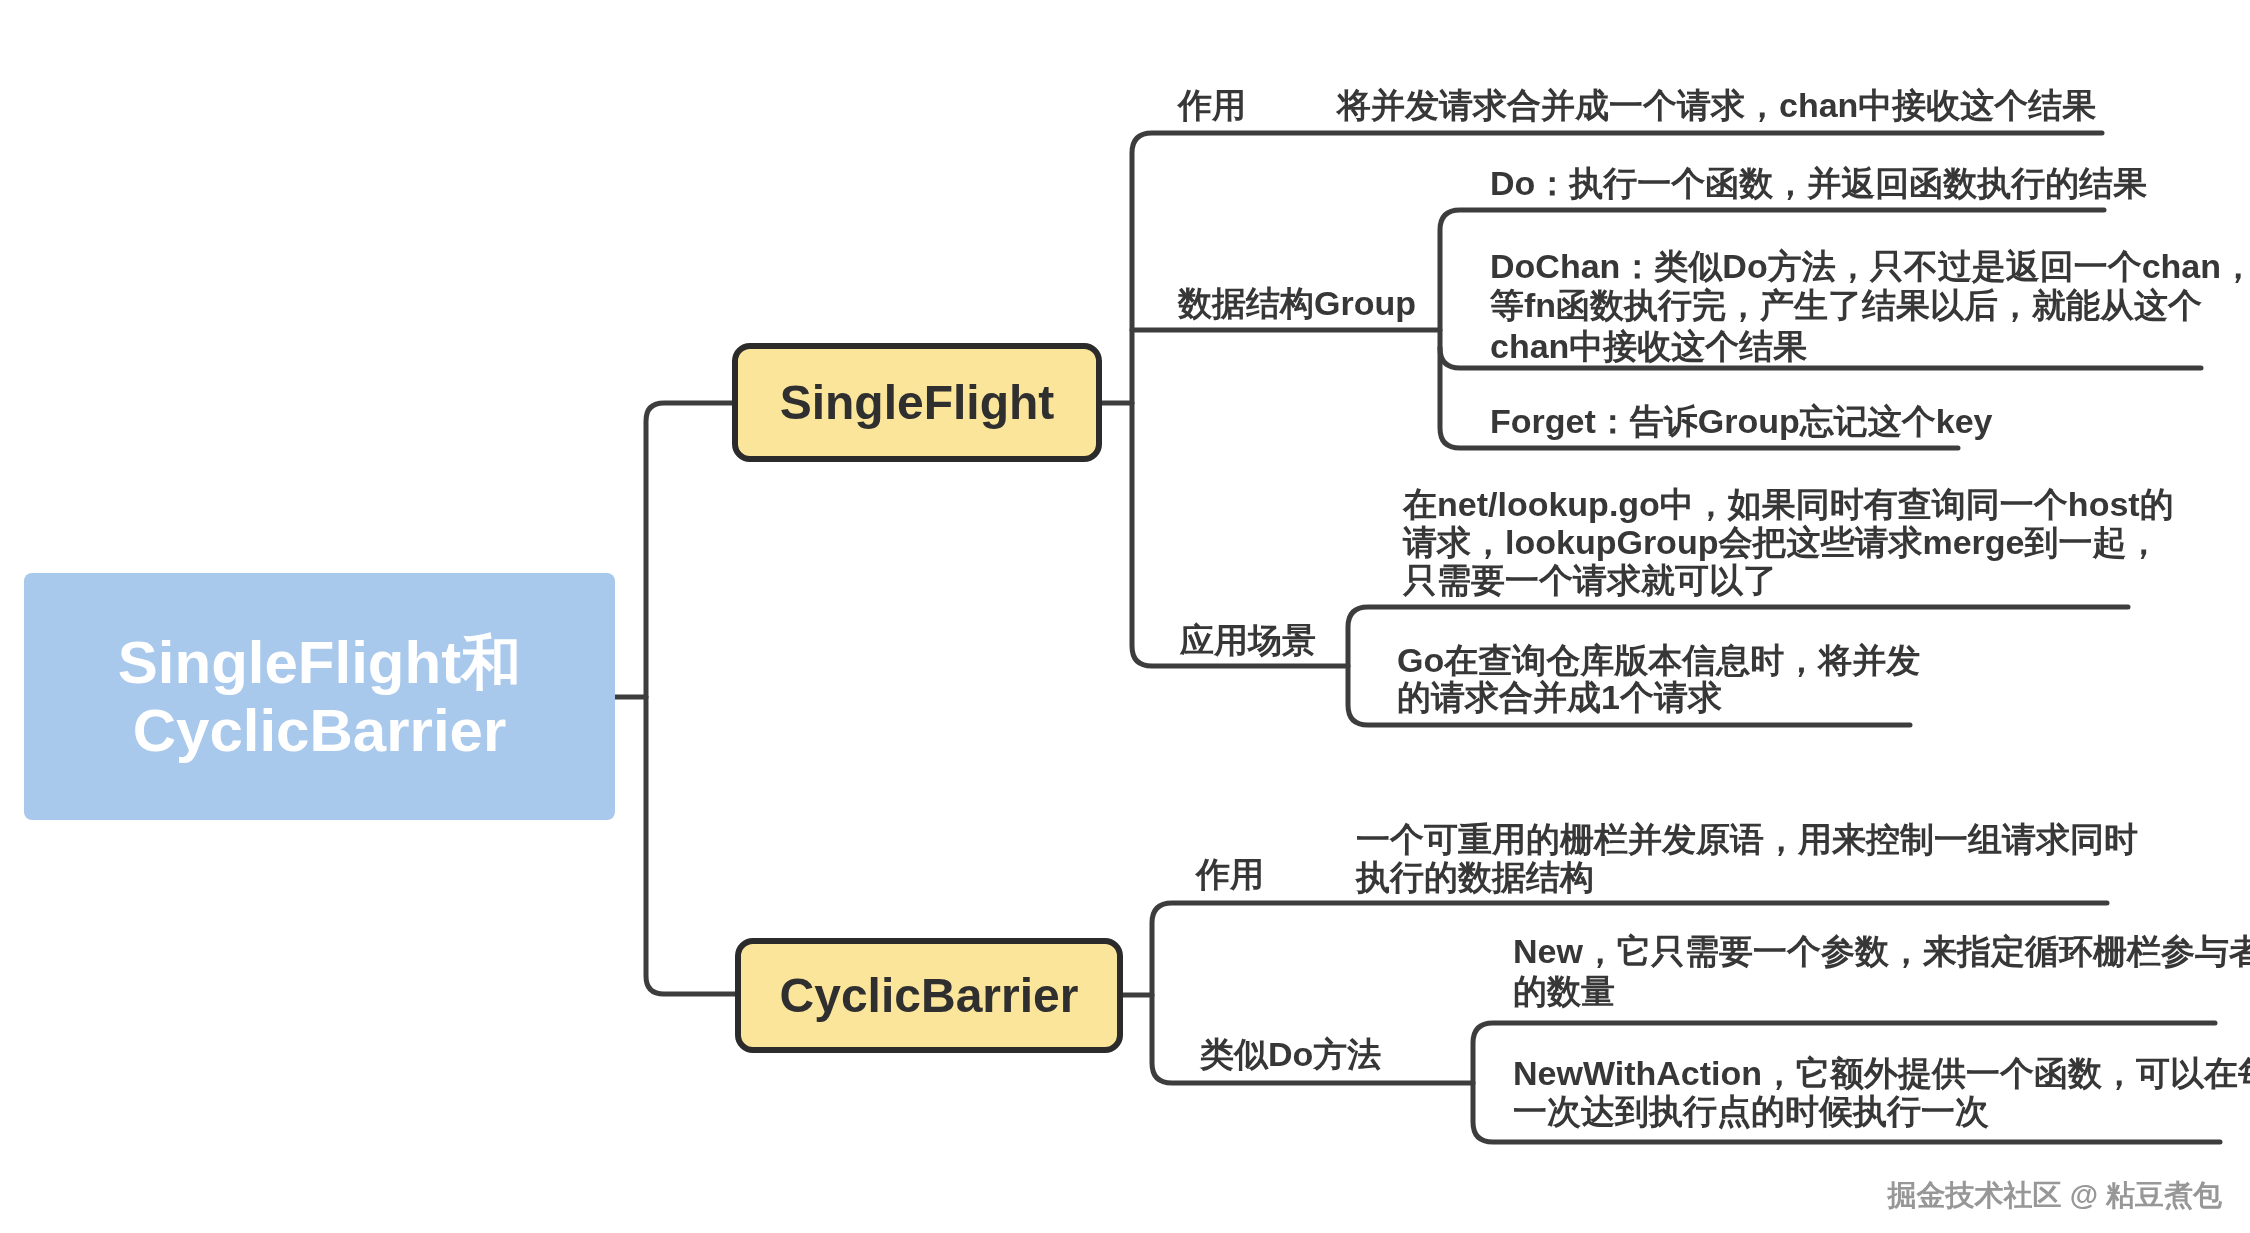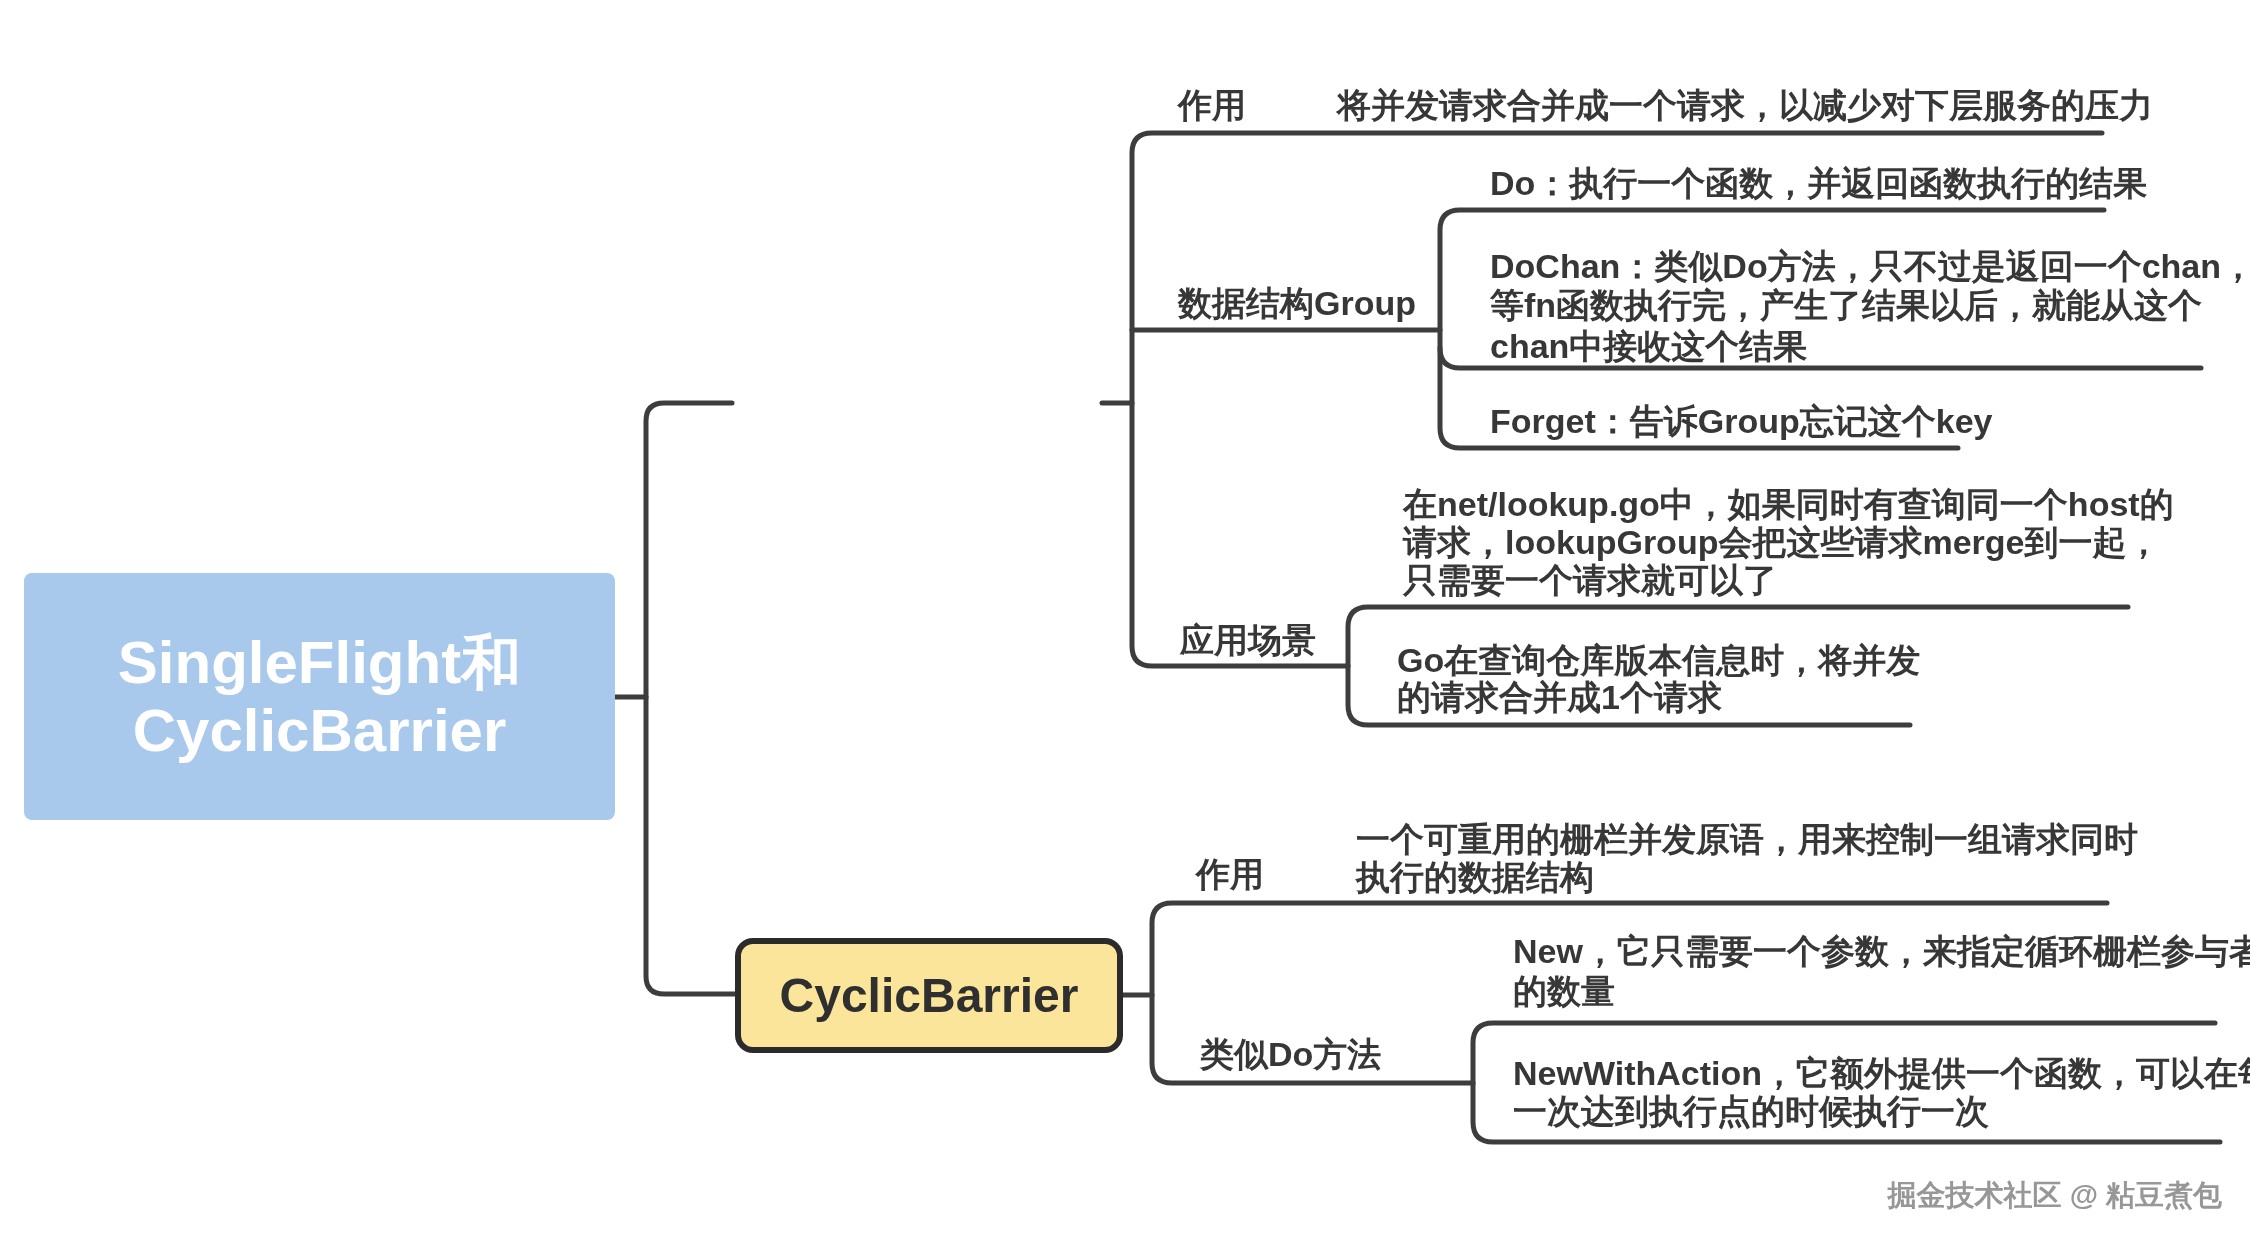--- a/index.html
+++ b/index.html
@@ -58,27 +58,30 @@
     <path d="M 2215 1023 H 1493 Q 1473 1023 1473 1043 V 1122 Q 1473 1142 1493 1142 H 2220"></path>
   </svg>
 
   <div class="node node-root">
     <div>
       <div>SingleFlight和</div>
       <div>CyclicBarrier</div>
     </div>
   </div>
 
+  <div class="node node-topic node-sf">
+    <span>SingleFlight</span>
+  </div>
 
   <div class="node node-topic node-cb">
     <span>CyclicBarrier</span>
   </div>
 
   <div class="t" style="left:1178px;top:86px">作用</div>
-  <div class="t" style="left:1337px;top:86px">将并发请求合并成一个请求，以减少对下层服务的压力</div>
+  <div class="t" style="left:1337px;top:86px">将并发请求合并成一个请求，chan中接收这个结果</div>
 
   <div class="t" style="left:1178px;top:284px">数据结构Group</div>
   <div class="t" style="left:1490px;top:164px">Do：执行一个函数，并返回函数执行的结果</div>
   <div class="t" style="left:1490px;top:247px">DoChan：类似Do方法，只不过是返回一个chan，</div>
   <div class="t" style="left:1490px;top:286px">等fn函数执行完，产生了结果以后，就能从这个</div>
   <div class="t" style="left:1490px;top:402px">Forget：告诉Group忘记这个key</div>
   <div class="t" style="left:1490px;top:327px">chan中接收这个结果</div>
 
   <div class="t" style="left:1180px;top:621px">应用场景</div>
   <div class="t" style="left:1403px;top:485px">在net/lookup.go中，如果同时有查询同一个host的</div>

